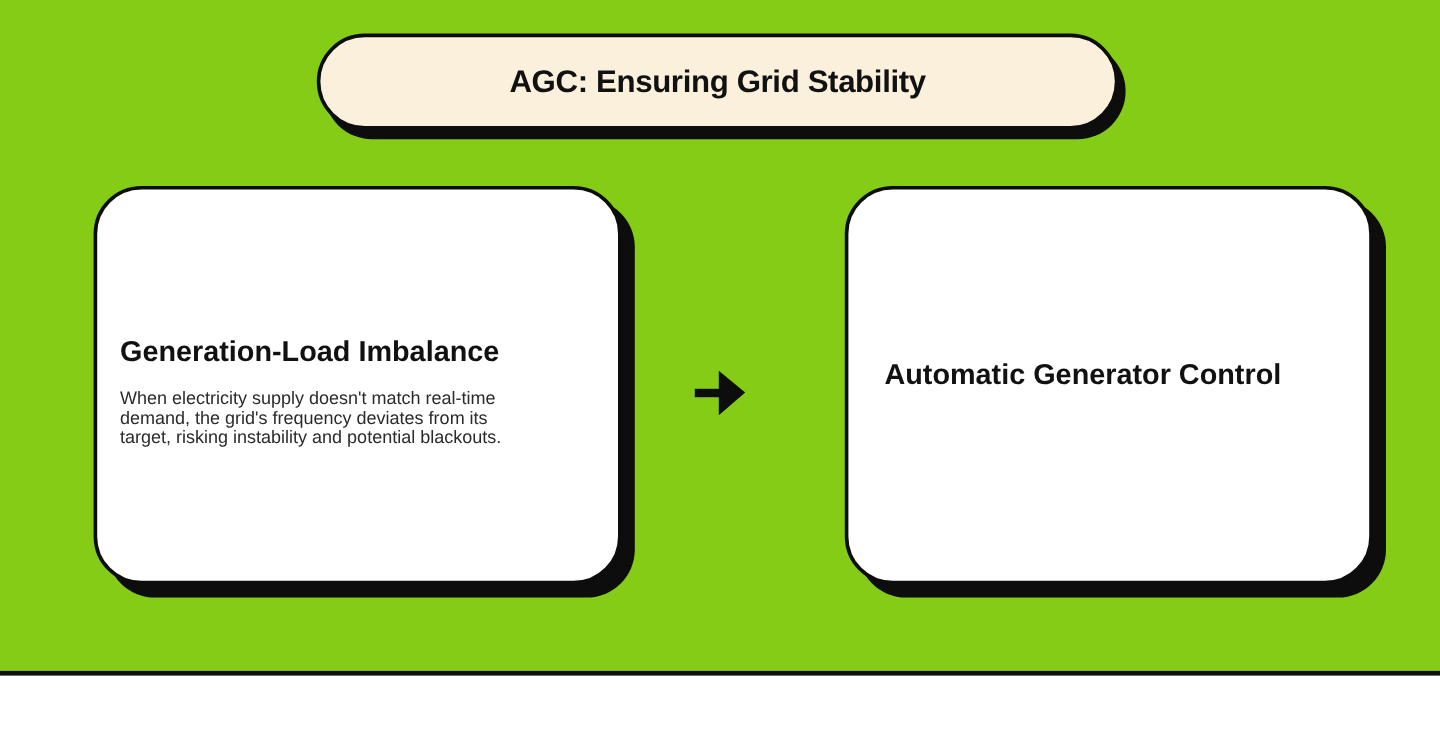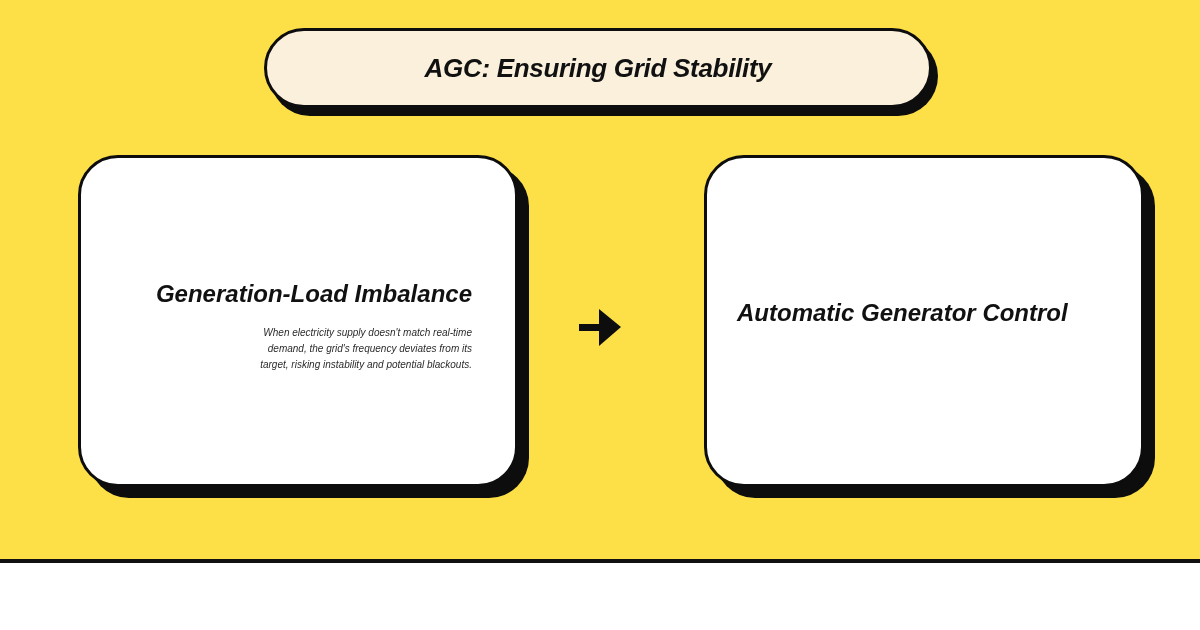--- a/index.html
+++ b/index.html
@@ -1,46 +1,46 @@
 <!DOCTYPE html>
 <html><head>
 <meta charset="utf-8">
 <style>
   * { margin:0; padding:0; box-sizing:border-box; }
   html,body { width:1200px; height:630px; }
   body { font-family:"Liberation Sans", sans-serif; }
 
   .canvas {
     position:relative; width:1200px; height:630px;
-    background:#fde047; overflow:hidden;font-style:italic;
+    background:#84cc16; overflow:hidden;
   }
 
   
   .title-pill {
     position:absolute; left:264px; top:28px; width:668px; height:80px;
     background:#FAF0DC; border:3px solid #0d0d0d; border-radius:40px;
     box-shadow:6px 8px 0 #0d0d0d;
     display:flex; align-items:center; justify-content:center;
   }
   .title-pill h1 {
     font-size:26px; font-weight:bold; color:#111; letter-spacing:-0.3px;
   }
 
   
   .card {
     position:absolute; top:155px; width:440px; height:332px;
     background:#FFFFFF; border:3px solid #0d0d0d; border-radius:40px;
     box-shadow:11px 11px 0 #0d0d0d;
     display:flex; flex-direction:column; justify-content:center;
   }
-  .card-left  { left:78px;  padding:10px 43px 0 19px;text-align:right; }
+  .card-left  { left:78px;  padding:10px 43px 0 19px; }
   .card-right { left:704px; padding:0 36px 0 30px; }
   .card h2 { font-size:24px; font-weight:bold; color:#111; margin:0 0 17px; }
   .card p  {
-    font-size:10px; line-height:16px; color:#2b2b2b;
+    font-size:15px; line-height:16px; color:#2b2b2b;
     white-space:pre-line; max-width:372px;
   }
 
   
   .arrow { position:absolute; left:577px; top:305px; width:46px; height:44px; }
 
   
   .footer {
     position:absolute; left:0; bottom:0; width:1200px; height:71px;
     background:#FFFFFF; border-top:4px solid #111;

